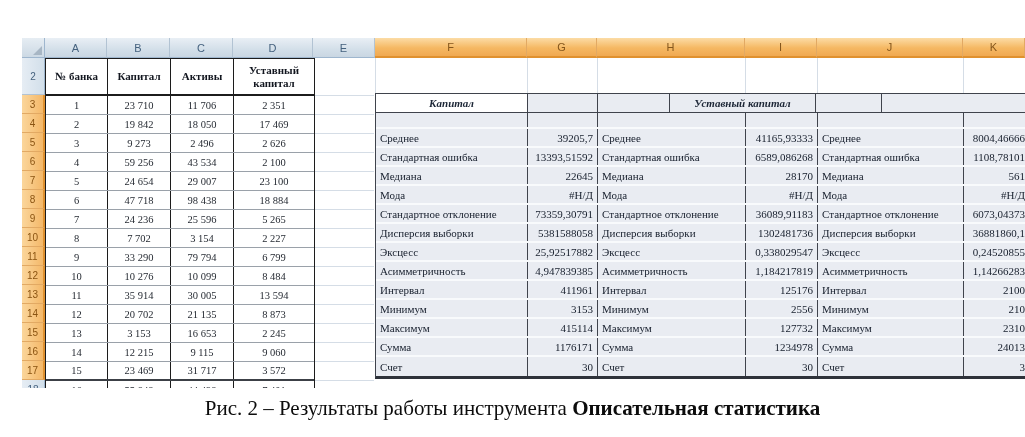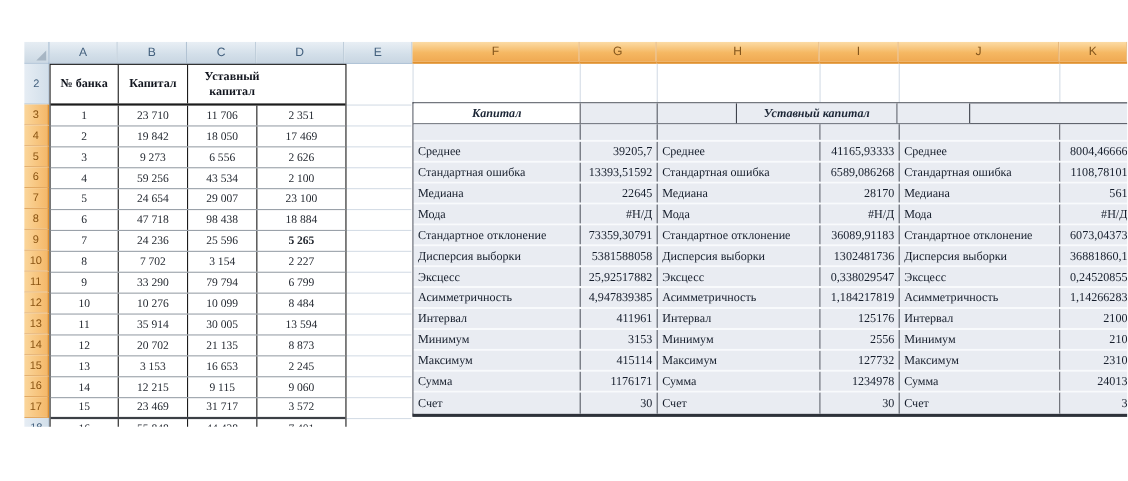--- a/index.html
+++ b/index.html
@@ -125,38 +125,39 @@
         <div class="vline" style="left: 505px; top: 20px; height: 35px;"></div>
         <div class="vline" style="left: 575px; top: 20px; height: 35px;"></div>
         <div class="vline" style="left: 723px; top: 20px; height: 35px;"></div>
         <div class="vline" style="left: 795px; top: 20px; height: 35px;"></div>
         <div class="vline" style="left: 941px; top: 20px; height: 35px;"></div>
       </div>
     <div class="banktbl" id="banktbl">
         <div class="bheadrow">
           <div class="bhead" style="width: 62px;">№ банка</div>
           <div class="bhead" style="width: 63px;">Капитал</div>
+          <div class="bhead" style="width: 63px;">Активы</div>
           <div class="bhead" style="width: 80px;">Уставный капитал</div>
         </div>
         <div class="brow">
           <div class="bcell" style="width: 62px;">1</div>
           <div class="bcell" style="width: 63px;">23 710</div>
           <div class="bcell" style="width: 63px;">11 706</div>
           <div class="bcell" style="width: 80px;">2 351</div>
         </div>
         <div class="brow">
           <div class="bcell" style="width: 62px;">2</div>
           <div class="bcell" style="width: 63px;">19 842</div>
           <div class="bcell" style="width: 63px;">18 050</div>
           <div class="bcell" style="width: 80px;">17 469</div>
         </div>
         <div class="brow">
           <div class="bcell" style="width: 62px;">3</div>
           <div class="bcell" style="width: 63px;">9 273</div>
-          <div class="bcell" style="width: 63px;">6 556</div>
+          <div class="bcell" style="width: 63px;">2 496</div>
           <div class="bcell" style="width: 80px;">2 626</div>
         </div>
         <div class="brow">
           <div class="bcell" style="width: 62px;">4</div>
           <div class="bcell" style="width: 63px;">59 256</div>
           <div class="bcell" style="width: 63px;">43 534</div>
           <div class="bcell" style="width: 80px;">2 100</div>
         </div>
         <div class="brow">
           <div class="bcell" style="width: 62px;">5</div>
@@ -167,21 +168,21 @@
         <div class="brow">
           <div class="bcell" style="width: 62px;">6</div>
           <div class="bcell" style="width: 63px;">47 718</div>
           <div class="bcell" style="width: 63px;">98 438</div>
           <div class="bcell" style="width: 80px;">18 884</div>
         </div>
         <div class="brow">
           <div class="bcell" style="width: 62px;">7</div>
           <div class="bcell" style="width: 63px;">24 236</div>
           <div class="bcell" style="width: 63px;">25 596</div>
-          <div class="bcell" style="width: 80px; font-weight: bold;">5 265</div>
+          <div class="bcell" style="width: 80px;">5 265</div>
         </div>
         <div class="brow">
           <div class="bcell" style="width: 62px;">8</div>
           <div class="bcell" style="width: 63px;">7 702</div>
           <div class="bcell" style="width: 63px;">3 154</div>
           <div class="bcell" style="width: 80px;">2 227</div>
         </div>
         <div class="brow">
           <div class="bcell" style="width: 62px;">9</div>
           <div class="bcell" style="width: 63px;">33 290</div>
@@ -346,13 +347,14 @@
         <div class="srow">
           <div class="scell lbl" style="width: 152px;">Счет</div>
           <div class="scell val" style="width: 70px;">30</div>
           <div class="scell lbl" style="width: 148px;">Счет</div>
           <div class="scell val" style="width: 72px;">30</div>
           <div class="scell lbl" style="width: 146px;">Счет</div>
           <div class="scell val" style="width: 66px;">3</div>
         </div>
       </div>
   </div>
+  <div class="caption"><span>Рис. 2 – Результаты работы инструмента </span><b>Описательная статистика</b></div>
 </div>
 
 </body></html>

